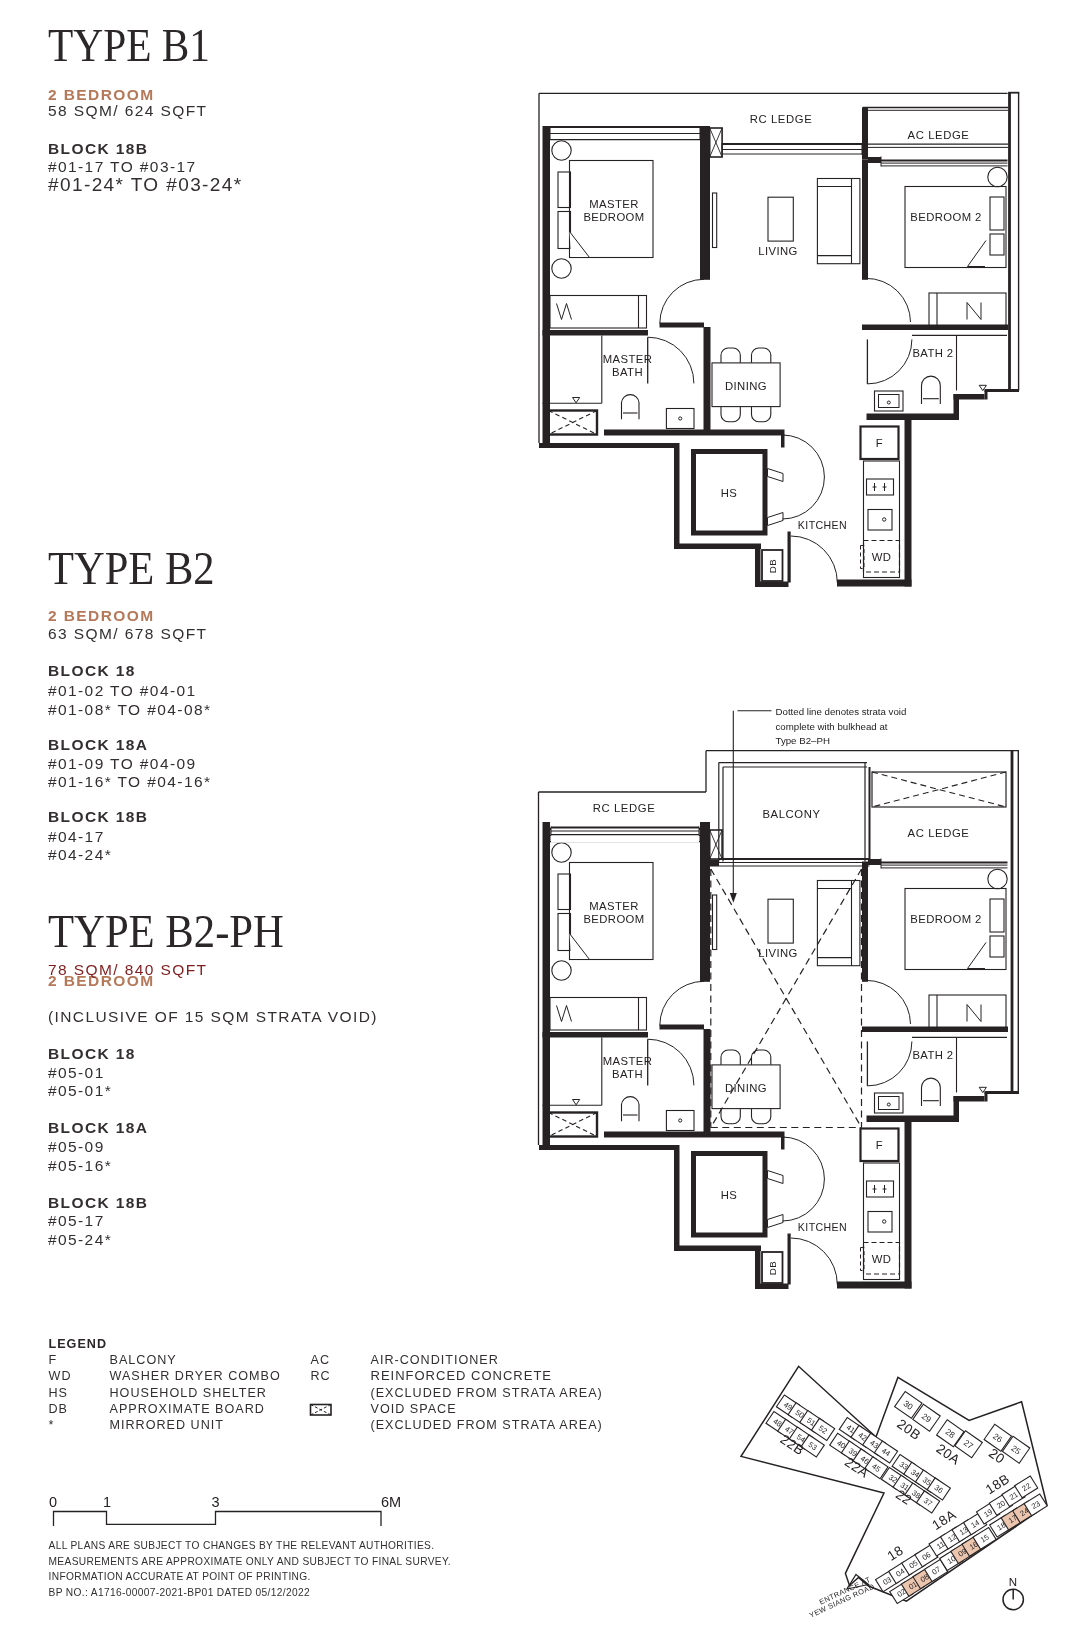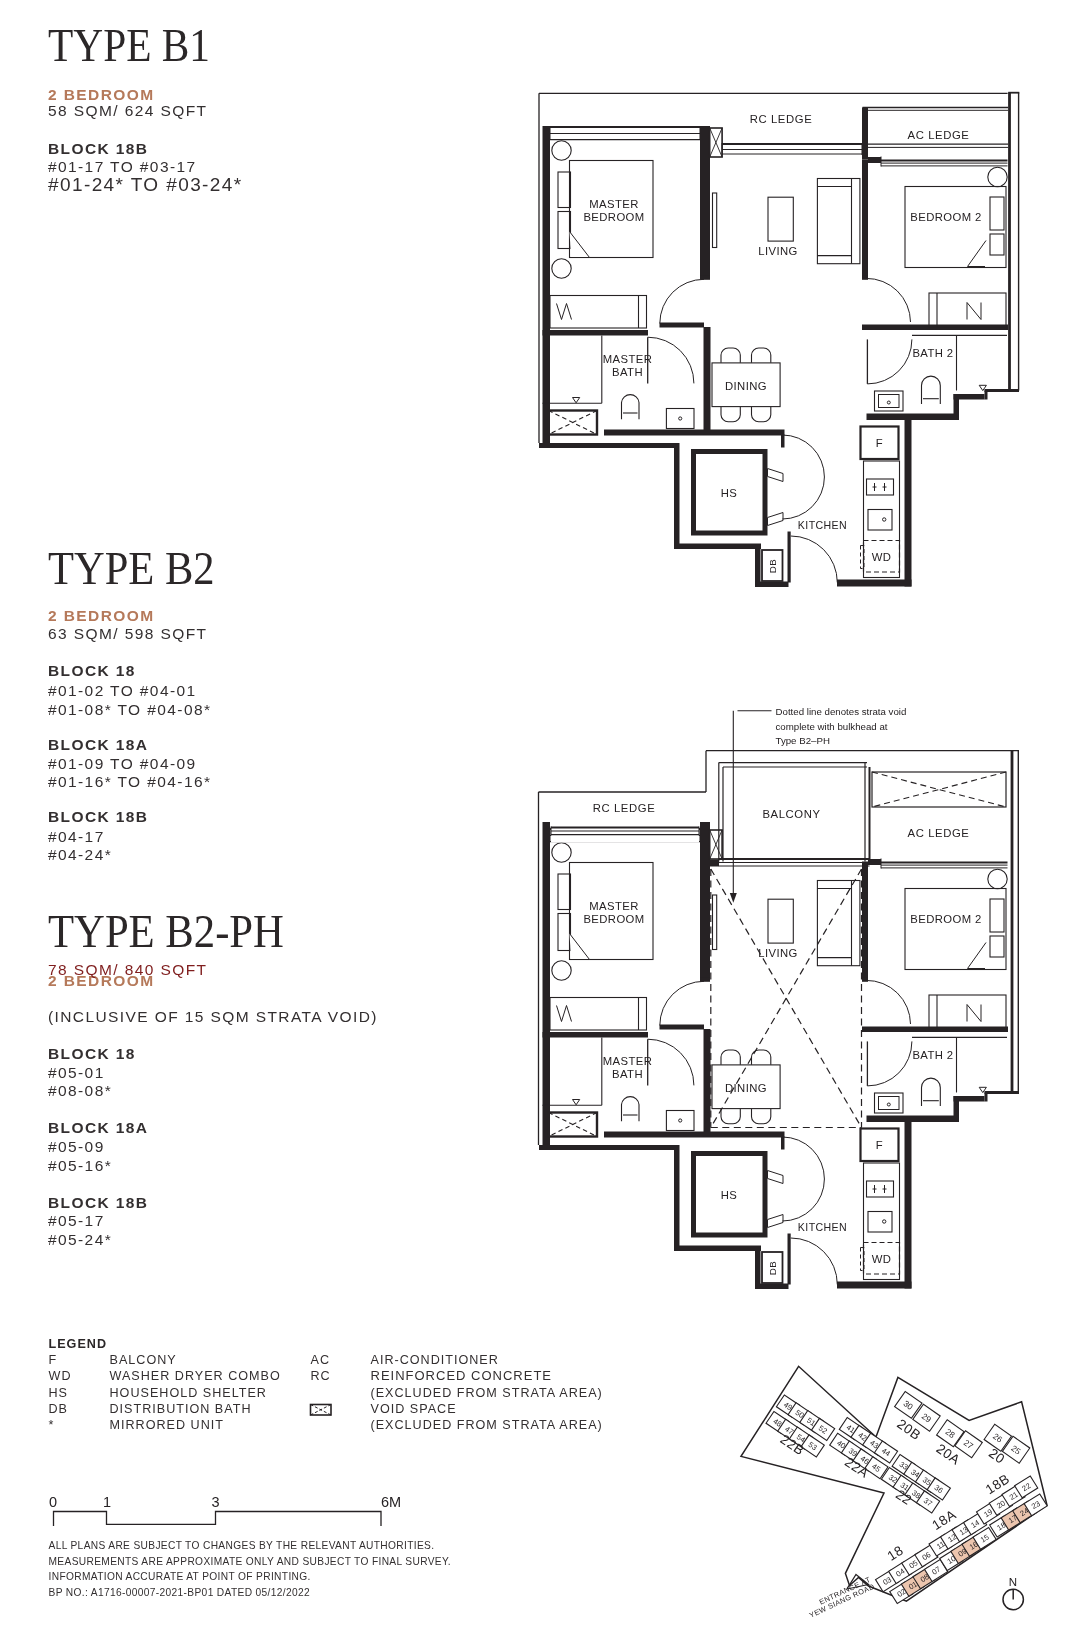--- a/index.html
+++ b/index.html
@@ -452,60 +452,60 @@
 
 <div style="position:absolute;left:48px;top:86.6px;font-family:'Liberation Sans',serif;font-size:15.5px;line-height:15.5px;letter-spacing:1.4px;color:#b5795a;font-weight:bold;white-space:pre">2 BEDROOM</div>
 <div style="position:absolute;left:48px;top:103.4px;font-family:'Liberation Sans',serif;font-size:15.5px;line-height:15.5px;letter-spacing:1.4px;color:#332f30;white-space:pre">58 SQM/ 624 SQFT</div>
 <div style="position:absolute;left:48px;top:141.0px;font-family:'Liberation Sans',serif;font-size:15.5px;line-height:15.5px;letter-spacing:1.4px;color:#332f30;font-weight:bold;white-space:pre">BLOCK 18B</div>
 <div style="position:absolute;left:48px;top:158.8px;font-family:'Liberation Sans',serif;font-size:15.5px;line-height:15.5px;letter-spacing:1.4px;color:#332f30;white-space:pre">#01-17 TO #03-17</div>
 <div style="position:absolute;left:48px;top:177.4px;font-family:'Liberation Sans',serif;font-size:19px;line-height:15.5px;letter-spacing:1.4px;color:#332f30;white-space:pre">#01-24* TO #03-24*</div>
 
 <div style="position:absolute;left:47.5px;top:544.8px;font-family:'Liberation Serif',serif;font-size:47px;line-height:47px;letter-spacing:0px;color:#2b2728;transform:scale(0.905,1);transform-origin:0 0;white-space:pre">TYPE B2</div>
 
 <div style="position:absolute;left:48px;top:608.0px;font-family:'Liberation Sans',serif;font-size:15.5px;line-height:15.5px;letter-spacing:1.4px;color:#b5795a;font-weight:bold;white-space:pre">2 BEDROOM</div>
-<div style="position:absolute;left:48px;top:625.5px;font-family:'Liberation Sans',serif;font-size:15.5px;line-height:15.5px;letter-spacing:1.4px;color:#332f30;white-space:pre">63 SQM/ 598 SQFT</div>
+<div style="position:absolute;left:48px;top:625.5px;font-family:'Liberation Sans',serif;font-size:15.5px;line-height:15.5px;letter-spacing:1.4px;color:#332f30;white-space:pre">63 SQM/ 678 SQFT</div>
 <div style="position:absolute;left:48px;top:662.7px;font-family:'Liberation Sans',serif;font-size:15.5px;line-height:15.5px;letter-spacing:1.4px;color:#332f30;font-weight:bold;white-space:pre">BLOCK 18</div>
 <div style="position:absolute;left:48px;top:683.4px;font-family:'Liberation Sans',serif;font-size:15.5px;line-height:15.5px;letter-spacing:1.4px;color:#332f30;white-space:pre">#01-02 TO #04-01</div>
 <div style="position:absolute;left:48px;top:702.0px;font-family:'Liberation Sans',serif;font-size:15.5px;line-height:15.5px;letter-spacing:1.4px;color:#332f30;white-space:pre">#01-08* TO #04-08*</div>
 <div style="position:absolute;left:48px;top:737.1px;font-family:'Liberation Sans',serif;font-size:15.5px;line-height:15.5px;letter-spacing:1.4px;color:#332f30;font-weight:bold;white-space:pre">BLOCK 18A</div>
 <div style="position:absolute;left:48px;top:755.7px;font-family:'Liberation Sans',serif;font-size:15.5px;line-height:15.5px;letter-spacing:1.4px;color:#332f30;white-space:pre">#01-09 TO #04-09</div>
 <div style="position:absolute;left:48px;top:774.3px;font-family:'Liberation Sans',serif;font-size:15.5px;line-height:15.5px;letter-spacing:1.4px;color:#332f30;white-space:pre">#01-16* TO #04-16*</div>
 <div style="position:absolute;left:48px;top:809.4px;font-family:'Liberation Sans',serif;font-size:15.5px;line-height:15.5px;letter-spacing:1.4px;color:#332f30;font-weight:bold;white-space:pre">BLOCK 18B</div>
 <div style="position:absolute;left:48px;top:828.8px;font-family:'Liberation Sans',serif;font-size:15.5px;line-height:15.5px;letter-spacing:1.4px;color:#332f30;white-space:pre">#04-17</div>
 <div style="position:absolute;left:48px;top:846.6px;font-family:'Liberation Sans',serif;font-size:15.5px;line-height:15.5px;letter-spacing:1.4px;color:#332f30;white-space:pre">#04-24*</div>
 
 <div style="position:absolute;left:47.5px;top:908.4px;font-family:'Liberation Serif',serif;font-size:47px;line-height:47px;letter-spacing:0px;color:#2b2728;transform:scale(0.908,1);transform-origin:0 0;white-space:pre">TYPE B2-PH</div>
 
 <div style="position:absolute;left:48px;top:972.6px;font-family:'Liberation Sans',serif;font-size:15.5px;line-height:15.5px;letter-spacing:1.4px;color:#b5795a;font-weight:bold;white-space:pre">2 BEDROOM</div>
 <div style="position:absolute;left:48px;top:962px;font-family:'Liberation Sans',serif;font-size:15.5px;line-height:15.5px;letter-spacing:1.4px;color:#7f1d1d;white-space:pre">78 SQM/ 840 SQFT</div>
 <div style="position:absolute;left:48px;top:1009.4px;font-family:'Liberation Sans',serif;font-size:15.5px;line-height:15.5px;letter-spacing:1.4px;color:#332f30;white-space:pre">(INCLUSIVE OF 15 SQM STRATA VOID)</div>
 <div style="position:absolute;left:48px;top:1046.0px;font-family:'Liberation Sans',serif;font-size:15.5px;line-height:15.5px;letter-spacing:1.4px;color:#332f30;font-weight:bold;white-space:pre">BLOCK 18</div>
 <div style="position:absolute;left:48px;top:1064.6px;font-family:'Liberation Sans',serif;font-size:15.5px;line-height:15.5px;letter-spacing:1.4px;color:#332f30;white-space:pre">#05-01</div>
-<div style="position:absolute;left:48px;top:1083.2px;font-family:'Liberation Sans',serif;font-size:15.5px;line-height:15.5px;letter-spacing:1.4px;color:#332f30;white-space:pre">#08-08*</div>
+<div style="position:absolute;left:48px;top:1083.2px;font-family:'Liberation Sans',serif;font-size:15.5px;line-height:15.5px;letter-spacing:1.4px;color:#332f30;white-space:pre">#05-01*</div>
 <div style="position:absolute;left:48px;top:1120.4px;font-family:'Liberation Sans',serif;font-size:15.5px;line-height:15.5px;letter-spacing:1.4px;color:#332f30;font-weight:bold;white-space:pre">BLOCK 18A</div>
 <div style="position:absolute;left:48px;top:1139.0px;font-family:'Liberation Sans',serif;font-size:15.5px;line-height:15.5px;letter-spacing:1.4px;color:#332f30;white-space:pre">#05-09</div>
 <div style="position:absolute;left:48px;top:1157.6px;font-family:'Liberation Sans',serif;font-size:15.5px;line-height:15.5px;letter-spacing:1.4px;color:#332f30;white-space:pre">#05-16*</div>
 <div style="position:absolute;left:48px;top:1194.8px;font-family:'Liberation Sans',serif;font-size:15.5px;line-height:15.5px;letter-spacing:1.4px;color:#332f30;font-weight:bold;white-space:pre">BLOCK 18B</div>
 <div style="position:absolute;left:48px;top:1213.4px;font-family:'Liberation Sans',serif;font-size:15.5px;line-height:15.5px;letter-spacing:1.4px;color:#332f30;white-space:pre">#05-17</div>
 <div style="position:absolute;left:48px;top:1232.0px;font-family:'Liberation Sans',serif;font-size:15.5px;line-height:15.5px;letter-spacing:1.4px;color:#332f30;white-space:pre">#05-24*</div>
 
 <div style="position:absolute;left:48.5px;top:1337.6px;font-family:'Liberation Sans',serif;font-size:12.6px;line-height:12.6px;letter-spacing:1px;color:#2b2728;font-weight:bold;white-space:pre">LEGEND</div>
 <div style="position:absolute;left:48.5px;top:1354.2px;font-family:'Liberation Sans',serif;font-size:12.6px;line-height:12.6px;letter-spacing:1px;color:#332f30;white-space:pre">F</div>
 <div style="position:absolute;left:109.5px;top:1354.2px;font-family:'Liberation Sans',serif;font-size:12.6px;line-height:12.6px;letter-spacing:1px;color:#332f30;white-space:pre">BALCONY</div>
 <div style="position:absolute;left:310.5px;top:1354.2px;font-family:'Liberation Sans',serif;font-size:12.6px;line-height:12.6px;letter-spacing:1px;color:#332f30;white-space:pre">AC</div>
 <div style="position:absolute;left:370.5px;top:1354.2px;font-family:'Liberation Sans',serif;font-size:12.6px;line-height:12.6px;letter-spacing:1px;color:#332f30;white-space:pre">AIR-CONDITIONER</div>
 <div style="position:absolute;left:48.5px;top:1370.4px;font-family:'Liberation Sans',serif;font-size:12.6px;line-height:12.6px;letter-spacing:1px;color:#332f30;white-space:pre">WD</div>
 <div style="position:absolute;left:109.5px;top:1370.4px;font-family:'Liberation Sans',serif;font-size:12.6px;line-height:12.6px;letter-spacing:1px;color:#332f30;white-space:pre">WASHER DRYER COMBO</div>
 <div style="position:absolute;left:310.5px;top:1370.4px;font-family:'Liberation Sans',serif;font-size:12.6px;line-height:12.6px;letter-spacing:1px;color:#332f30;white-space:pre">RC</div>
 <div style="position:absolute;left:370.5px;top:1370.4px;font-family:'Liberation Sans',serif;font-size:13px;line-height:12.6px;letter-spacing:1px;color:#332f30;white-space:pre">REINFORCED CONCRETE</div>
 <div style="position:absolute;left:48.5px;top:1386.6px;font-family:'Liberation Sans',serif;font-size:12.6px;line-height:12.6px;letter-spacing:1px;color:#332f30;white-space:pre">HS</div>
 <div style="position:absolute;left:109.5px;top:1386.6px;font-family:'Liberation Sans',serif;font-size:12.6px;line-height:12.6px;letter-spacing:1px;color:#332f30;white-space:pre">HOUSEHOLD SHELTER</div>
 <div style="position:absolute;left:370.5px;top:1386.6px;font-family:'Liberation Sans',serif;font-size:12.6px;line-height:12.6px;letter-spacing:1px;color:#332f30;white-space:pre">(EXCLUDED FROM STRATA AREA)</div>
 <div style="position:absolute;left:48.5px;top:1402.8px;font-family:'Liberation Sans',serif;font-size:12.6px;line-height:12.6px;letter-spacing:1px;color:#332f30;white-space:pre">DB</div>
-<div style="position:absolute;left:109.5px;top:1402.8px;font-family:'Liberation Sans',serif;font-size:12.6px;line-height:12.6px;letter-spacing:1px;color:#332f30;white-space:pre">DISTRIBUTION BATH</div>
+<div style="position:absolute;left:109.5px;top:1402.8px;font-family:'Liberation Sans',serif;font-size:12.6px;line-height:12.6px;letter-spacing:1px;color:#332f30;white-space:pre">APPROXIMATE BOARD</div>
 <div style="position:absolute;left:370.5px;top:1402.8px;font-family:'Liberation Sans',serif;font-size:12.6px;line-height:12.6px;letter-spacing:1px;color:#332f30;white-space:pre">VOID SPACE</div>
 <div style="position:absolute;left:48.5px;top:1419.0px;font-family:'Liberation Sans',serif;font-size:12.6px;line-height:12.6px;letter-spacing:1px;color:#332f30;white-space:pre">*</div>
 <div style="position:absolute;left:109.5px;top:1419.0px;font-family:'Liberation Sans',serif;font-size:12.6px;line-height:12.6px;letter-spacing:1px;color:#332f30;white-space:pre">MIRRORED UNIT</div>
 <div style="position:absolute;left:370.5px;top:1419.0px;font-family:'Liberation Sans',serif;font-size:12.6px;line-height:12.6px;letter-spacing:1px;color:#332f30;white-space:pre">(EXCLUDED FROM STRATA AREA)</div>
 
 <div style="position:absolute;left:48.5px;top:1541.3px;font-family:'Liberation Sans',serif;font-size:10.2px;line-height:10.2px;letter-spacing:0.35px;color:#332f30;white-space:pre">ALL PLANS ARE SUBJECT TO CHANGES BY THE RELEVANT AUTHORITIES.</div>
 <div style="position:absolute;left:48.5px;top:1556.8px;font-family:'Liberation Sans',serif;font-size:10.2px;line-height:10.2px;letter-spacing:0.35px;color:#332f30;white-space:pre">MEASUREMENTS ARE APPROXIMATE ONLY AND SUBJECT TO FINAL SURVEY.</div>
 <div style="position:absolute;left:48.5px;top:1572.3px;font-family:'Liberation Sans',serif;font-size:10.2px;line-height:10.2px;letter-spacing:0.35px;color:#332f30;white-space:pre">INFORMATION ACCURATE AT POINT OF PRINTING.</div>
 <div style="position:absolute;left:48.5px;top:1587.8px;font-family:'Liberation Sans',serif;font-size:10.2px;line-height:10.2px;letter-spacing:0.35px;color:#332f30;white-space:pre">BP NO.: A1716-00007-2021-BP01 DATED 05/12/2022</div>
 </div>

